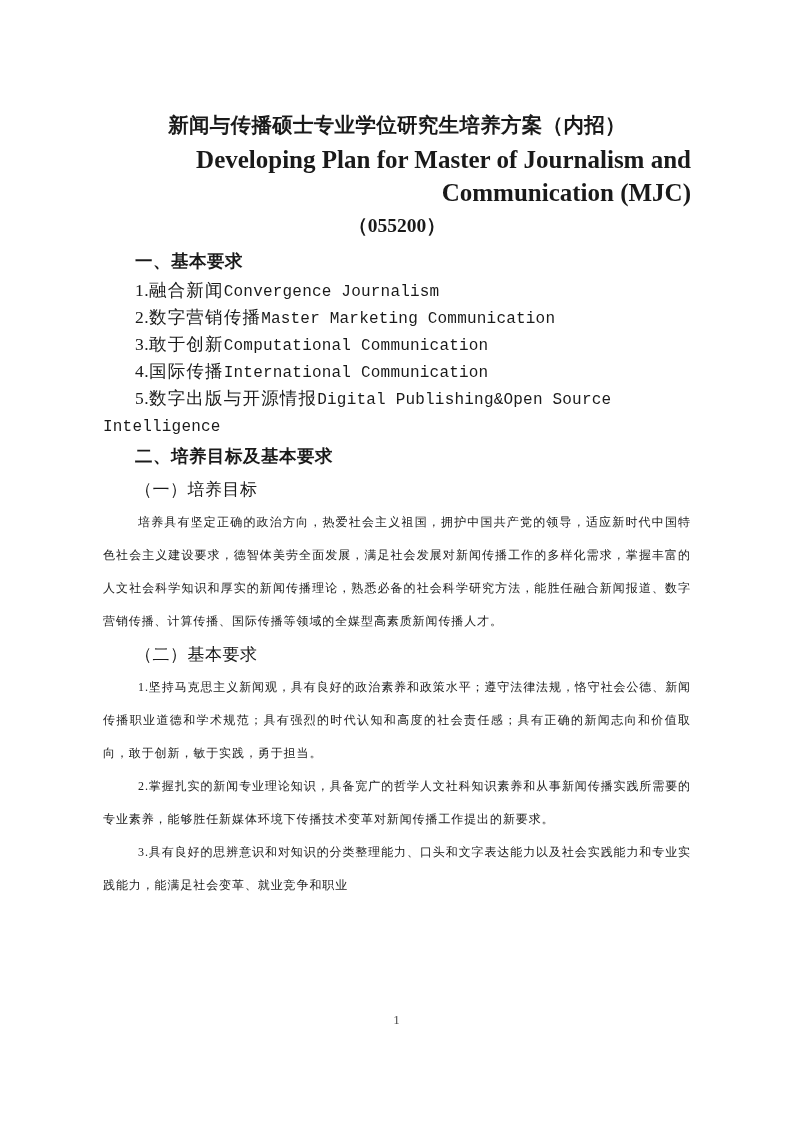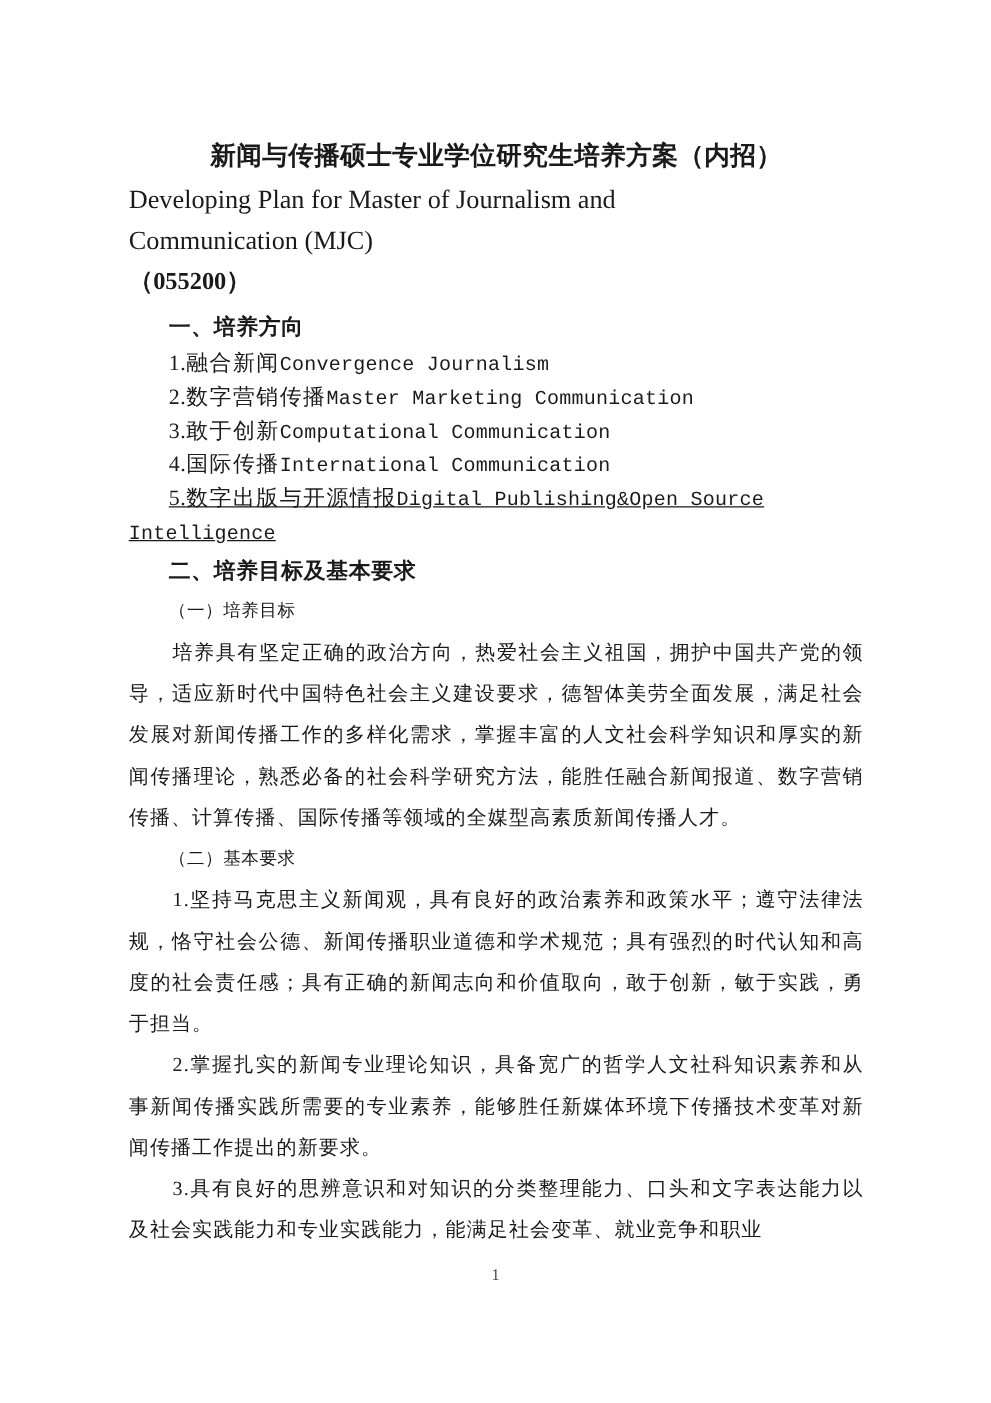--- a/index.html
+++ b/index.html
@@ -33,29 +33,30 @@
     font-family: "Liberation Sans", "DejaVu Sans", sans-serif;
     font-weight: bold;
     font-size: 20.5px;
     line-height: 33px;
     letter-spacing: 0.3px;
     margin: 0 0 2px 0;
     white-space: nowrap;
   }
 
   .title-en {
-    text-align: left;
+    text-align: right;
     font-family: "Liberation Serif", "DejaVu Serif", serif;
-    font-weight: normal;
-    font-size: 21px;
+    font-weight: bold;
+    font-size: 25px;
     line-height: 33px;
     margin: 0;
   }
 
   .title-code {
+    text-align: center;
     font-family: "Liberation Serif", "DejaVu Serif", serif;
     font-weight: bold;
     font-size: 19.5px;
     line-height: 33px;
     margin: 0 0 3px 0;
   }
 
   
   .h-section {
     font-family: "Liberation Serif", "DejaVu Serif", serif;
@@ -63,21 +64,21 @@
     font-size: 17.5px;
     line-height: 33px;
     margin: 0;
     padding-left: 32px;
     letter-spacing: 0.5px;
   }
 
   .h-sub {
     font-family: "Liberation Serif", "DejaVu Serif", serif;
     font-weight: normal;
-    font-size: 14px;
+    font-size: 17px;
     line-height: 33px;
     margin: 0;
     padding-left: 32px;
     letter-spacing: 0.5px;
   }
 
   
   .dir-item {
     font-size: 17.5px;
     line-height: 25px;
@@ -100,27 +101,26 @@
   .dir-item .en {
     font-family: "Liberation Mono", "DejaVu Sans Mono", monospace;
     font-size: 16px;
     letter-spacing: 0.2px;
   }
 
   
   .dir-item.wrap {
     padding-left: 0;
     text-indent: 32px;
-    text-decoration: underline;
   }
 
   
   .para {
     font-family: "Liberation Serif", "DejaVu Serif", serif;
-    font-size: 16px;
+    font-size: 12px;
     line-height: 33px;
     margin: 0;
     text-align: justify;
     text-justify: inter-character;
     text-indent: 35px;
     letter-spacing: 0.9px;
     word-break: break-all;
   }
 
   
@@ -143,21 +143,21 @@
   <div class="content">
 
     <h1 class="title-cn">新闻与传播硕士专业学位研究生培养方案（内招）</h1>
 
     <div class="title-en">Developing Plan for Master of Journalism and</div>
 
     <div class="title-en">Communication (MJC)</div>
 
     <div class="title-code">（055200）</div>
 
-    <h2 class="h-section">一、培养方向</h2>
+    <h2 class="h-section">一、基本要求</h2>
 
     <p class="dir-item">
       <span class="num">1.</span><span class="cn">融合新闻</span><span class="en">Convergence Journalism</span>
     </p>
 
     <p class="dir-item">
       <span class="num">2.</span><span class="cn">数字营销传播</span><span class="en">Master Marketing Communication</span>
     </p>
 
     <p class="dir-item">

